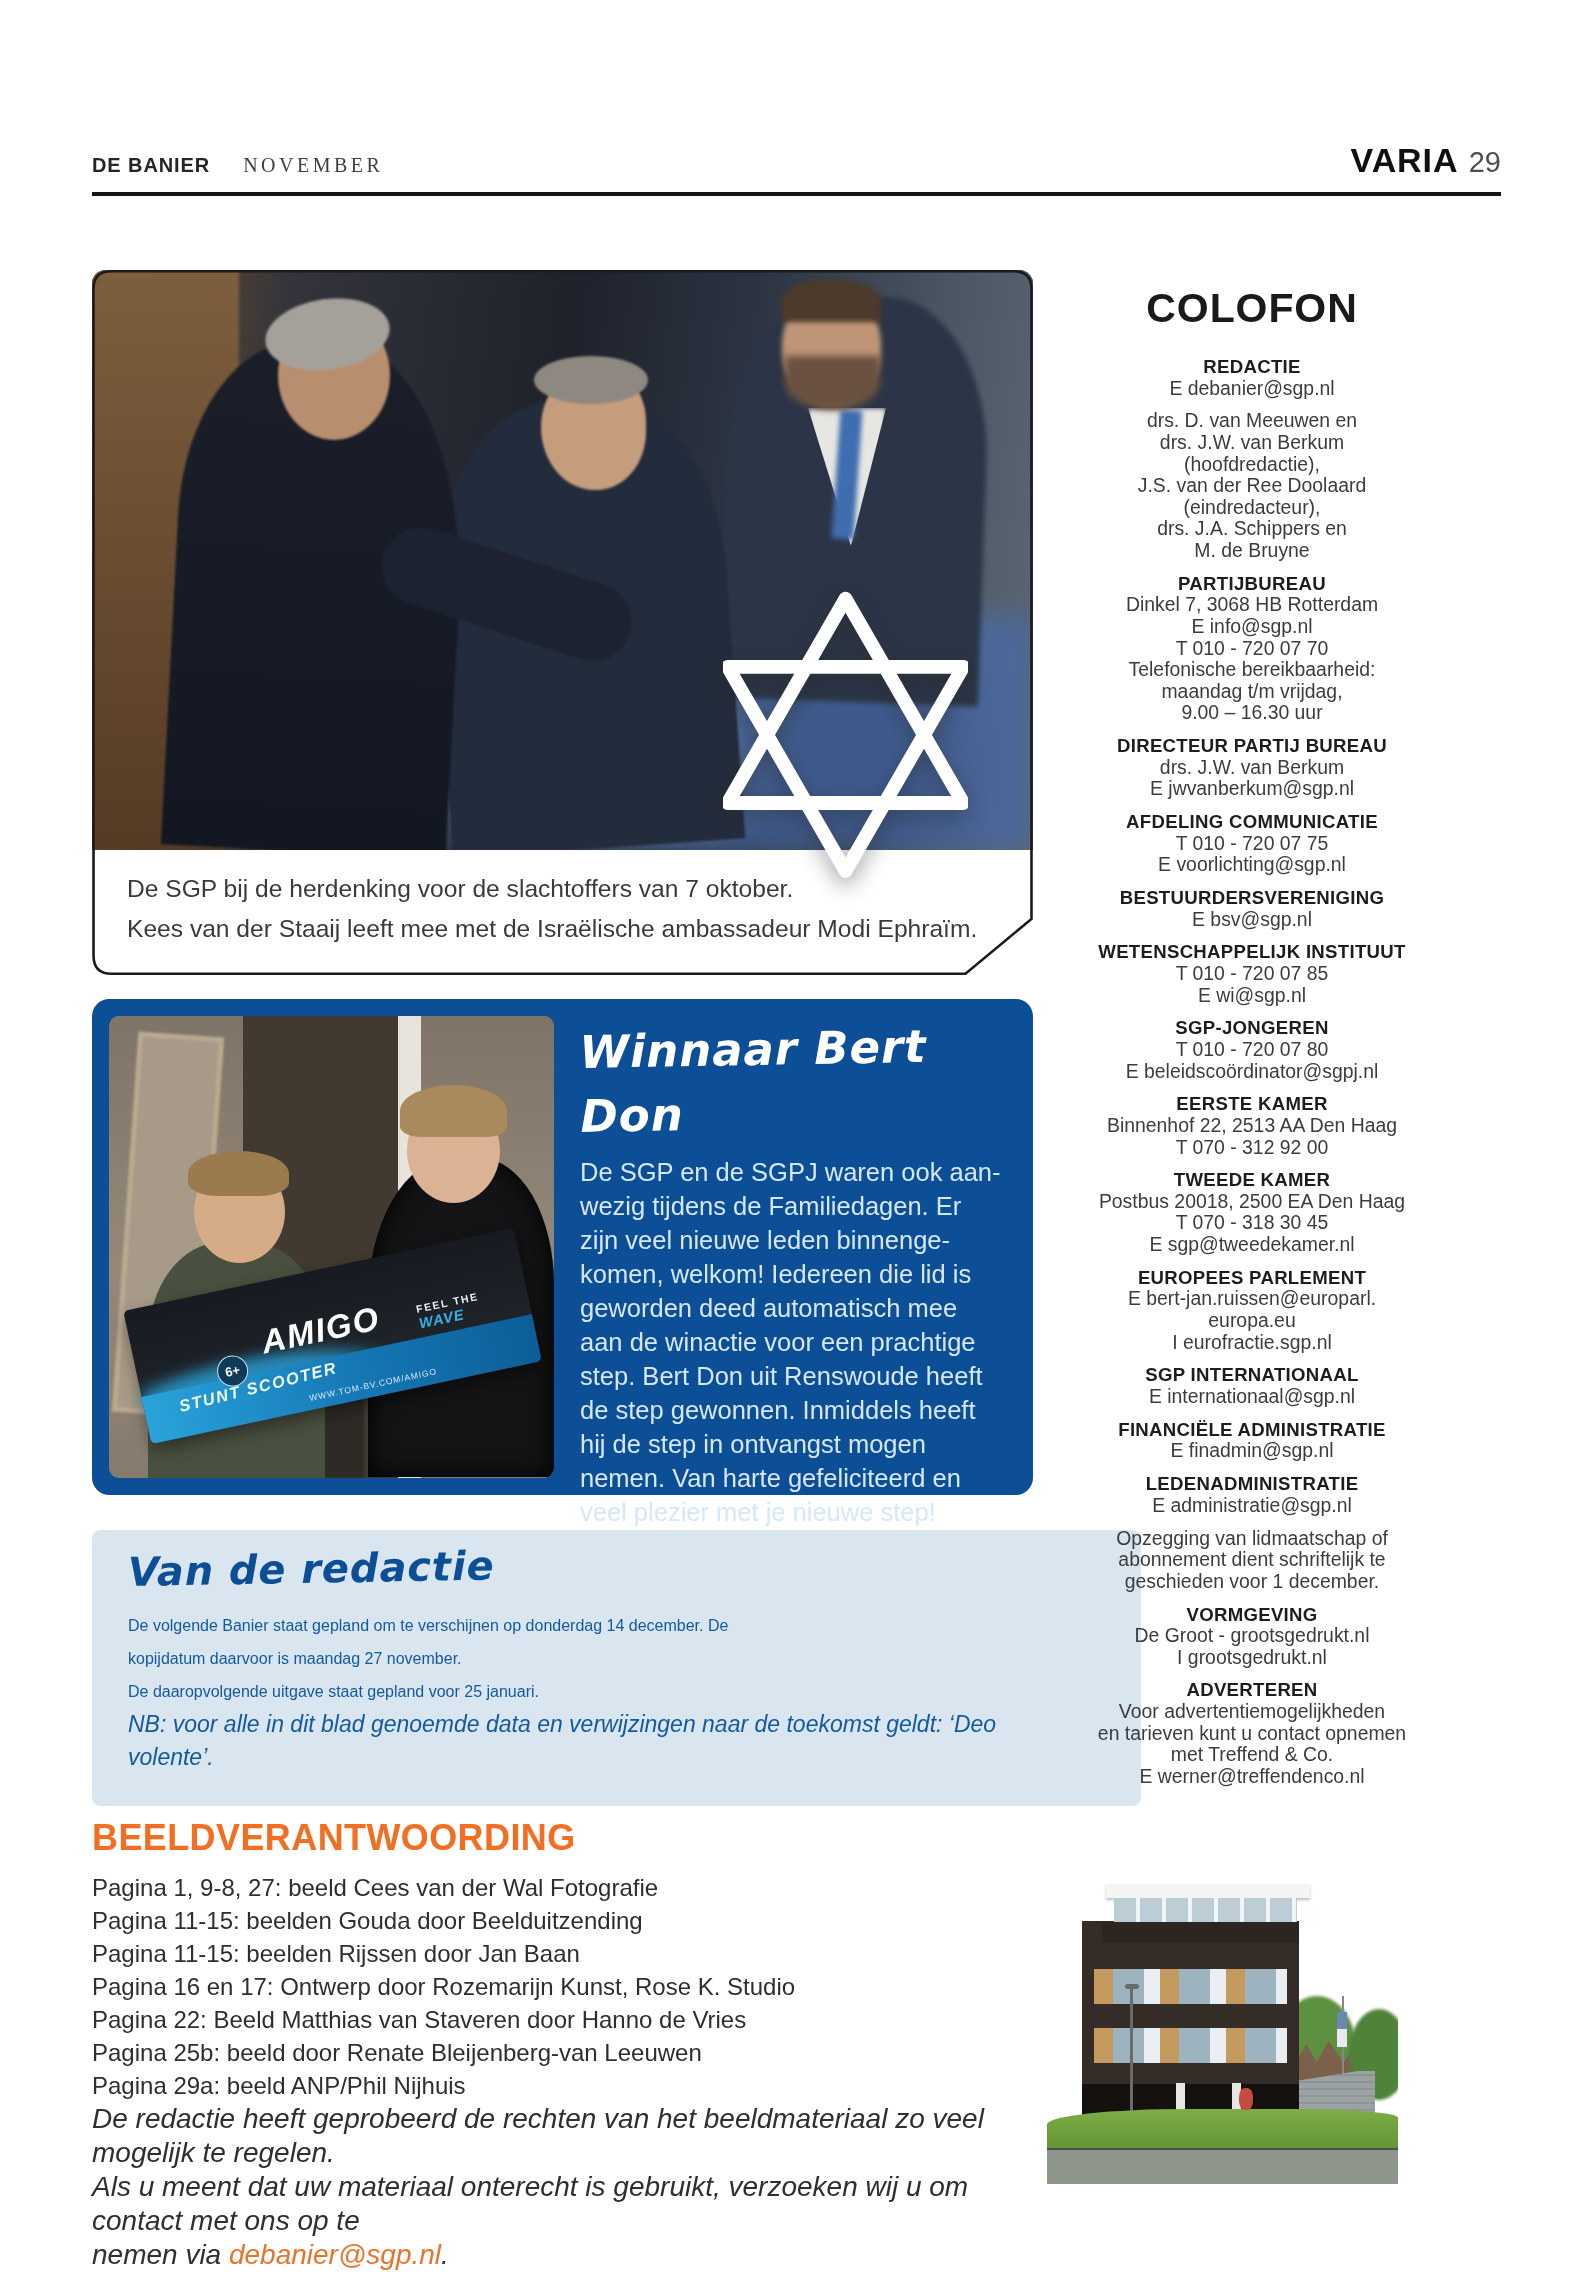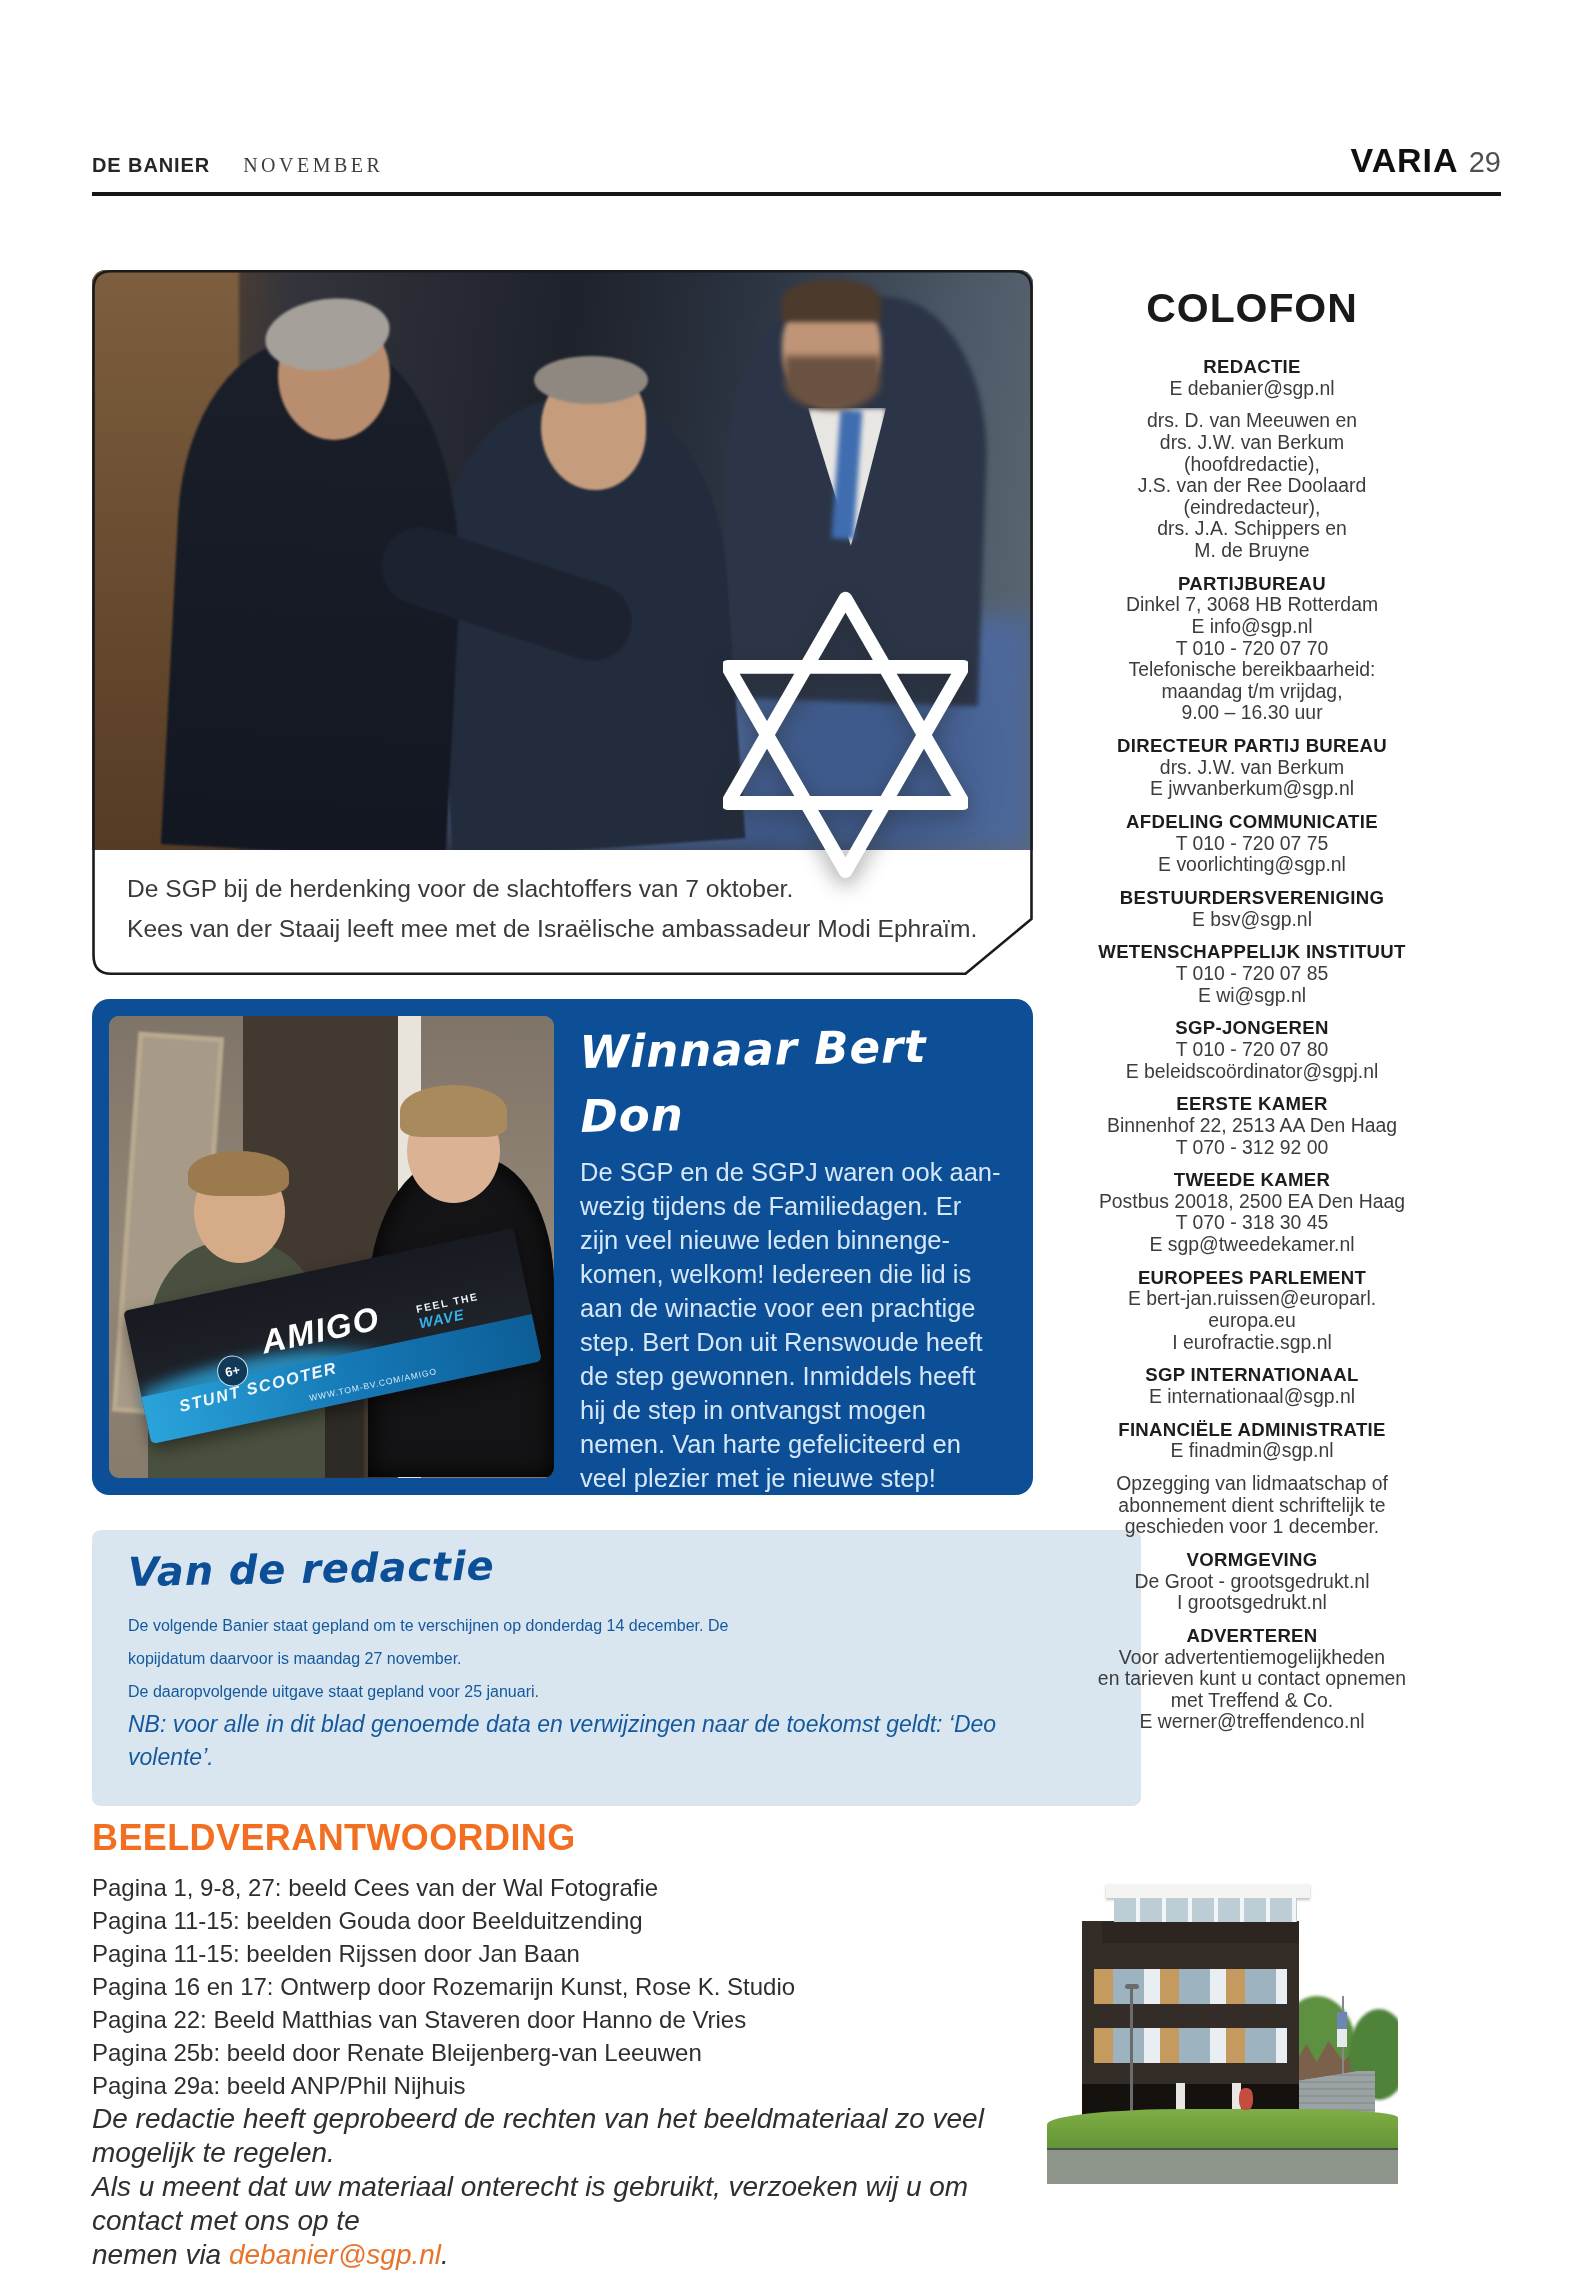--- a/index.html
+++ b/index.html
@@ -252,20 +252,21 @@
         <div class="w-url">WWW.TOM-BV.COM/AMIGO</div>
       </div>
     </div>
     <div class="w-text">
       <div class="w-title">Winnaar Bert Don</div>
       <div class="w-body">
           <div class="w-line">De SGP en de SGPJ waren ook aan-</div>
           <div class="w-line">wezig tijdens de Familiedagen. Er</div>
           <div class="w-line">zijn veel nieuwe leden binnenge-</div>
           <div class="w-line">komen, welkom! Iedereen die lid is</div>
+          <div class="w-line">geworden deed automatisch mee</div>
           <div class="w-line">aan de winactie voor een prachtige</div>
           <div class="w-line">step. Bert Don uit Renswoude heeft</div>
           <div class="w-line">de step gewonnen. Inmiddels heeft</div>
           <div class="w-line">hij de step in ontvangst mogen</div>
           <div class="w-line">nemen. Van harte gefeliciteerd en</div>
           <div class="w-line">veel plezier met je nieuwe step!</div>
         </div>
     </div>
   </div>
 
@@ -365,20 +366,24 @@
           <div class="colofon-line">europa.eu</div>
           <div class="colofon-line">I eurofractie.sgp.nl</div>
         </div>
         <div class="colofon-section">
           <div class="colofon-heading">SGP INTERNATIONAAL</div>
           <div class="colofon-line">E internationaal@sgp.nl</div>
         </div>
         <div class="colofon-section">
           <div class="colofon-heading">FINANCIËLE ADMINISTRATIE</div>
           <div class="colofon-line">E finadmin@sgp.nl</div>
+        </div>
+        <div class="colofon-section">
+          <div class="colofon-heading">LEDENADMINISTRATIE</div>
+          <div class="colofon-line">E administratie@sgp.nl</div>
         </div>
         <div class="colofon-section">
           <div class="colofon-line">Opzegging van lidmaatschap of</div>
           <div class="colofon-line">abonnement dient schriftelijk te</div>
           <div class="colofon-line">geschieden voor 1 december.</div>
         </div>
         <div class="colofon-section">
           <div class="colofon-heading">VORMGEVING</div>
           <div class="colofon-line">De Groot - grootsgedrukt.nl</div>
           <div class="colofon-line">I grootsgedrukt.nl</div>

